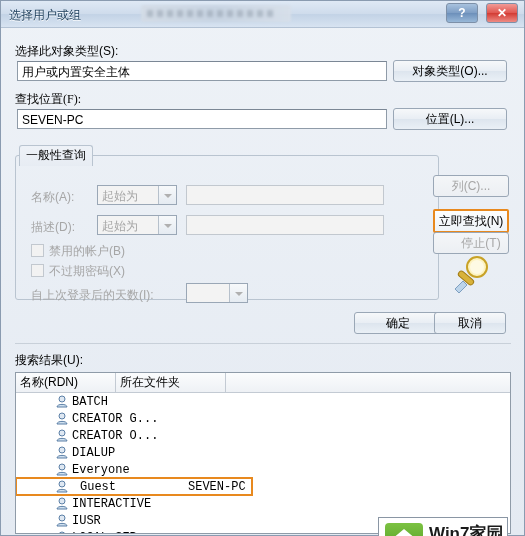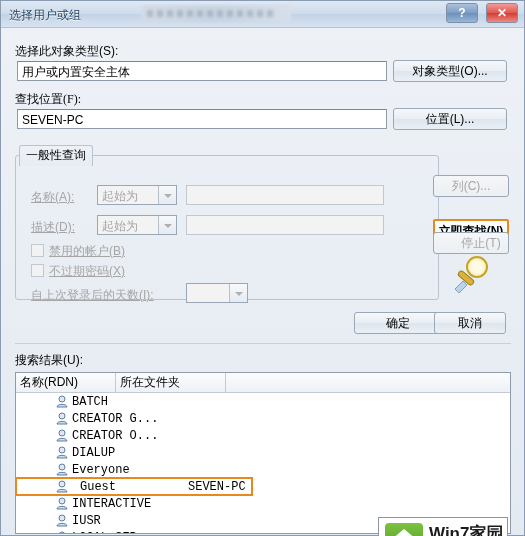--- a/index.html
+++ b/index.html
@@ -87,21 +87,21 @@
   .combo .arrow::after{
     content:"";position:absolute;left:5px;top:8px;
     border-left:4px solid transparent;border-right:4px solid transparent;
     border-top:4px solid #4a4a4a;
   }
   .combo.disabled{background:#f3f3f3;color:#a6a6a6;}
   .combo.disabled .arrow::after{border-top-color:#b0b0b0;}
   .chk{position:absolute;width:13px;height:13px;box-sizing:border-box;
     background:#fff;border:1px solid #9aa7b6;}
   .chk.disabled{background:#f2f2f2;border-color:#c2c8cf;}
-  .dim{color:#a6a6a6;text-decoration:underline;}
+  .dim{color:#a6a6a6;}
   
   .list{
     position:absolute;background:#fff;border:1px solid #8f9ba8;box-sizing:border-box;
     overflow:hidden;
   }
   .list-head{
     display:flex;height:19px;
     background:linear-gradient(to bottom,#fbfcfd,#eef1f5);
     border-bottom:1px solid #c3cad3;
   }
@@ -190,21 +190,21 @@
     </div>
 
     <svg class="magnifier" style="left:448px;top:226px;" viewBox="0 0 46 42">
       <circle cx="28" cy="14" r="10" fill="#fdf3c0" stroke="#c8a227" stroke-width="2"></circle>
       <circle cx="28" cy="14" r="7" fill="#ffffff" opacity="0.55"></circle>
       <rect x="8" y="22" width="18" height="6" rx="3" transform="rotate(40 17 25)" fill="#d8b23a" stroke="#a37d16" stroke-width="1"></rect>
       <path d="M6 36 L14 28 L18 32 L10 40 Z" fill="#bcd4ea" stroke="#7e9fc0" stroke-width="1"></path>
     </svg>
 
     <div class="btn disabled" style="left:432px;top:148px;width:76px;">列(C)...</div>
-    <div class="btn highlight" style="left:432px;top:192px;width:76px;height:24px;line-height:20px;font-weight:bold;">立即查找(N)</div>
+    <div class="btn highlight" style="left:432px;top:182px;width:76px;height:24px;line-height:20px;">立即查找(N)</div>
     <div class="btn disabled" style="left:432px;top:205px;width:76px;padding-left:20px;">停止(T)</div>
 
     <div class="btn" style="left:353px;top:285px;width:88px;">确定</div>
     <div class="btn" style="left:433px;top:285px;width:72px;">取消</div>
 
     <div class="sep" style="left:14px;top:316px;width:496px;"></div>
 
     <div class="lbl" style="left:14px;top:325px;">搜索结果(U):</div>
 
     <div class="list" style="left:14px;top:345px;width:496px;height:162px;">

